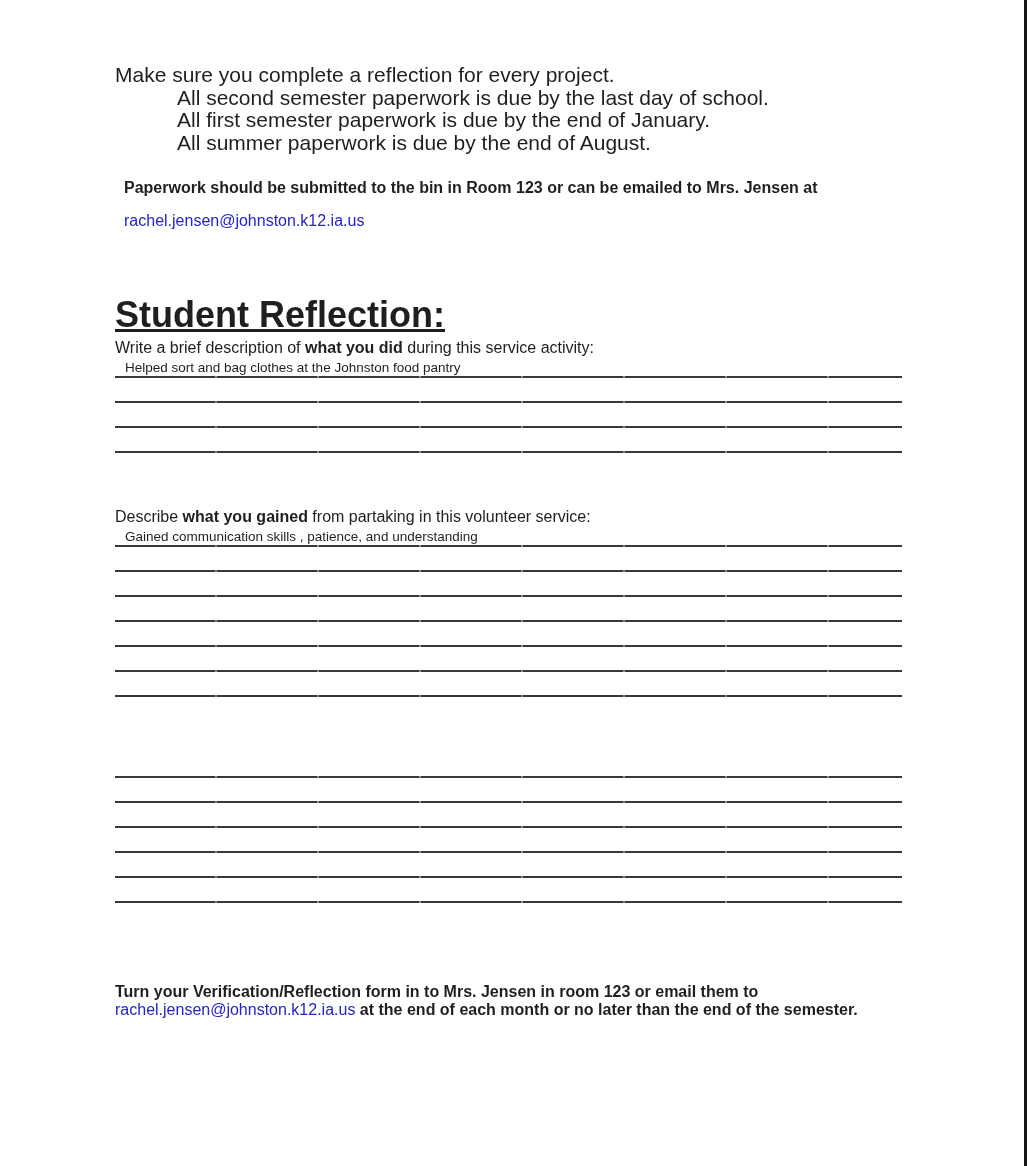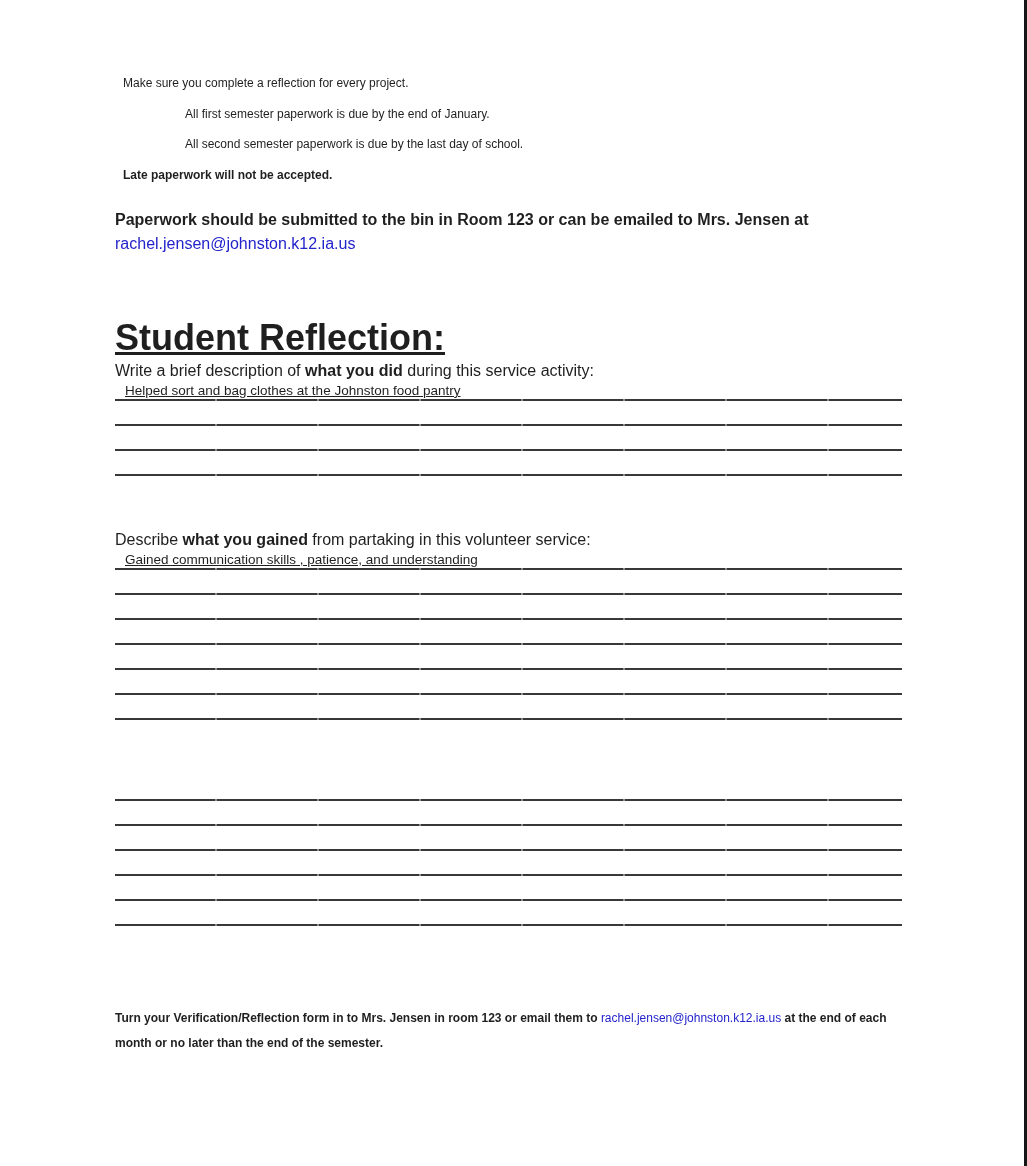--- a/index.html
+++ b/index.html
@@ -13,67 +13,67 @@
     width:1027px;height:1166px;
     background:#ffffff;
     font-family:"Liberation Sans", sans-serif;
     color:var(--text);
     position:relative;
     overflow:hidden;
   }
   .page{
     position:absolute;top:64px;left:115px;width:787px;
   }
-  .para{margin:8px;font-size:12px;line-height:22.6px;}
+  .para{margin:0;font-size:21px;line-height:22.6px;}
   .indent{padding-left:62px;}
   b,.bold{font-weight:bold;}
   .submission{margin-top:22px;}
-  .submission p{margin:0;font-size:16px;line-height:23.2px;}
+  .submission p{margin:9px;font-size:16px;line-height:23.2px;}
   a.email-link{color:var(--link);cursor:pointer;}
   h1.section-heading{
     margin:66px 0 0 0;
     font-size:36px;line-height:34px;font-weight:bold;
     text-decoration:underline;
     text-decoration-thickness:2.5px;
   }
   .prompt{margin:4px 0 0 0;font-size:16px;line-height:23px;}
   .q2-gap{margin-top:52px;}
   .q3-gap{margin-top:56px;}
-  .ans-line{position:relative;height:25px;text-decoration:underline;}
+  .ans-line{position:relative;height:25px;}
   .ans-line::after{
     content:"";position:absolute;left:0;right:0;bottom:0;height:2px;
     background:repeating-linear-gradient(90deg, var(--line) 0 100px, #8d8d8d 100px 102px);
   }
   .ans-line.filled{height:19px;display:flex;align-items:flex-end;}
   .ans-text{
     font-size:13.5px;line-height:15px;
     padding:0 0 3px 10px;
     white-space:nowrap;
   }
   .closing{
     margin:80px 0 0 0;
-    font-size:12px;font-weight:bold;line-height:25px;
+    font-size:16px;font-weight:bold;line-height:18px;
     width:792px;
   }
   .closing a.email-link{font-weight:normal;}
   .page-edge{
     position:absolute;top:0;right:0;width:3px;height:1166px;
     background:var(--edge);
   }
 </style>
 </head>
 <body>
 
 <div class="page">
 
   <div>
     <p class="para">Make sure you complete a reflection for every project.</p>
+    <p class="para indent">All second semester paperwork is due by the last day of school.</p>
     <p class="para indent">All first semester paperwork is due by the end of January.</p>
-    <p class="para indent">All second semester paperwork is due by the last day of school.</p>
-    <p class="para bold">Late paperwork will not be accepted.</p>
+    <p class="para indent">All summer paperwork is due by the end of August.</p>
   </div>
 
   <div class="submission">
     <p class="bold">Paperwork should be submitted to the bin in Room 123 or can be emailed to Mrs. Jensen at</p>
     <p><a class="email-link">rachel.jensen@johnston.k12.ia.us</a></p>
   </div>
 
   <h1 class="section-heading">Student Reflection:</h1>
 
   <section>

